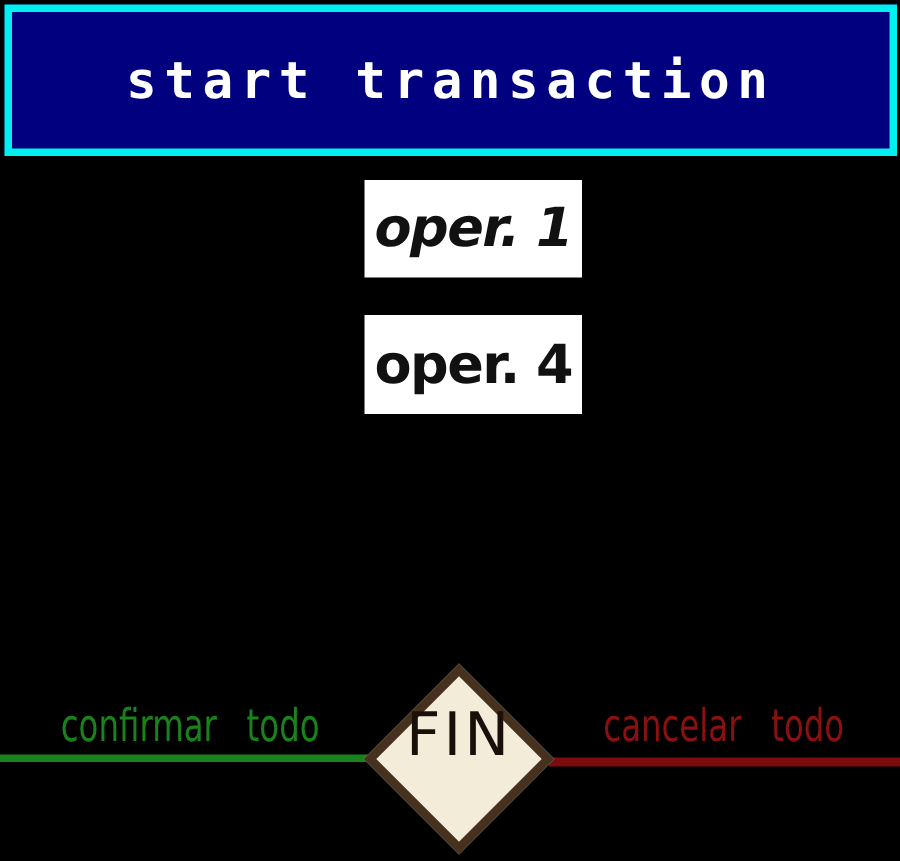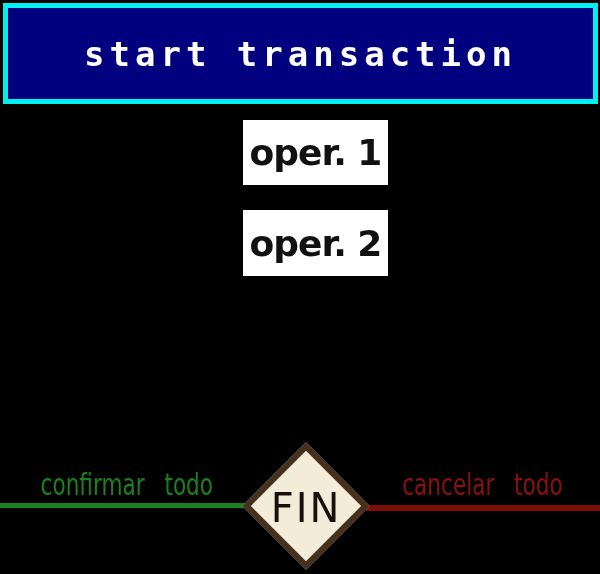--- a/index.html
+++ b/index.html
@@ -44,21 +44,21 @@
     background: var(--node-white, #ffffff);
     color: var(--node-text, #111111);
     display: flex;
     align-items: center;
     justify-content: center;
     font-weight: bold;
     font-size: 36px;
     letter-spacing: -1px;
     white-space: nowrap;
   }
-  .op-1 { top: 120px; height: 65px; }
+  .op-1 { top: 120px; height: 65px; font-style: italic; }
   .op-2 { top: 210px; height: 66px; }
   .op-n { top: 345px; height: 70px; }
 
   
   .line {
     position: absolute;
   }
   .line-commit {
     left: 0; top: 503px;
     width: 246px; height: 5px;
@@ -74,21 +74,21 @@
   .diamond {
     position: absolute;
     left: 261px; top: 461px;
     width: 78px; height: 78px;
     background: var(--diamond-fill, #f2ecd8);
     border: 6px solid var(--diamond-border, #46301e);
     transform: rotate(45deg);
   }
   .fin-label {
     position: absolute;
-    left: 261px; top: 463px;
+    left: 261px; top: 445px;
     width: 90px; height: 90px;
     display: flex;
     align-items: center;
     justify-content: center;
     font-size: 40px;
     letter-spacing: 2px;
     color: var(--fin-text, #191009);
     z-index: 2;
   }
 
@@ -142,21 +142,21 @@
 
   <div class="start-box">
     <span class="label">start transaction</span>
   </div>
 
   <div class="op-box op-1">
     <span>oper. 1</span>
   </div>
 
   <div class="op-box op-2">
-    <span>oper. 2</span>
+    <span>oper. 4</span>
   </div>
 
 
   <div class="line line-commit"></div>
   <div class="line line-rollback"></div>
 
   <div class="diamond"></div>
   <div class="fin-label">FIN</div>
 
   <div class="caption-top caption-confirm">

